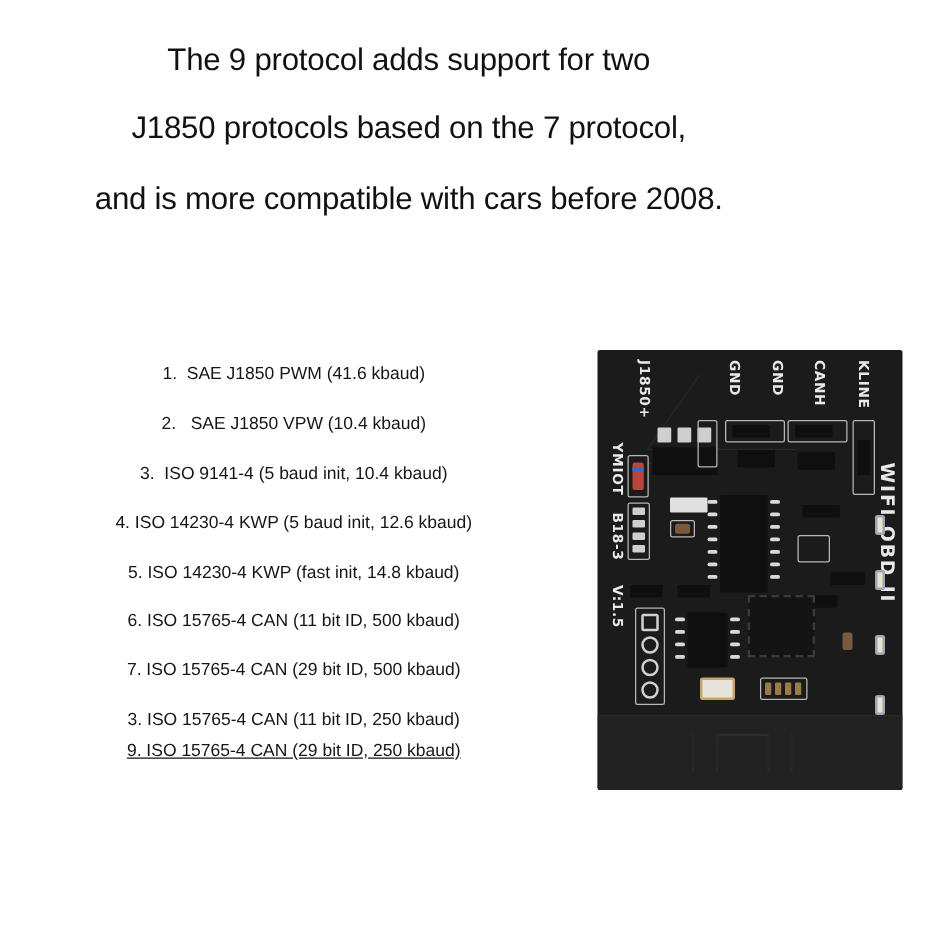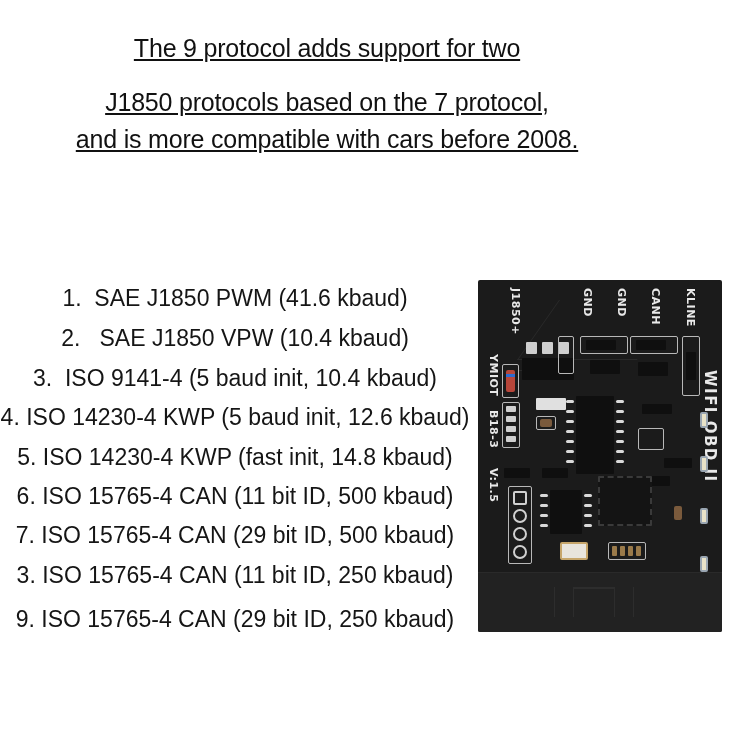--- a/index.html
+++ b/index.html
@@ -1,25 +1,25 @@
 <!DOCTYPE html>
 <html><head>
 <meta charset="utf-8">
 <style>
   * { margin: 0; padding: 0; box-sizing: border-box; }
   html, body { width: 750px; height: 750px; background: #ffffff; overflow: hidden; }
   body { position: relative; font-family: "Liberation Sans", sans-serif; color: #111; }
 
-  .headline { position: absolute; left: 0; width: 654px; text-align: center; font-size: 25px; line-height: 30px; letter-spacing: -0.2px; text-decoration: underline; }
+  .headline { position: absolute; left: 0; width: 654px; text-align: center; font-size: 25px; line-height: 30px; letter-spacing: -0.2px; }
   .hl-1 { top: 33px; }
   .hl-2 { top: 87px; }
-  .hl-3 { top: 124px; text-align: center; }
+  .hl-3 { top: 144px; text-align: center; }
 
   .protocol-list { position: absolute; left: 0; top: 283px; width: 470px; }
-  .protocol-item { position: absolute; width: 470px; text-align: center; font-size: 23px; line-height: 24px; white-space: pre; color: #151515; }
+  .protocol-item { position: absolute; width: 470px; text-align: center; font-size: 14px; line-height: 24px; white-space: pre; color: #151515; }
 
   
   .board { position: absolute; left: 478px; top: 280px; width: 244px; height: 352px; background: #1b1b1b; border-radius: 2px; overflow: hidden; }
   .silk { position: absolute; color: #e9e9e9; font-family: "DejaVu Sans", sans-serif; font-weight: bold; font-size: 11px; letter-spacing: 0.5px; white-space: nowrap; transform-origin: left top; transform: rotate(90deg); }
   .silk-big { font-size: 15px; letter-spacing: 1.5px; }
   .pad { position: absolute; background: #cfcfcf; border-radius: 1px; }
   .outline { position: absolute; border: 1.5px solid #b8b8b8; border-radius: 2px; }
   .chip { position: absolute; background: #0f0f0f; border-radius: 1px; }
   .pin { position: absolute; background: #d9d9d9; width: 8px; height: 3px; border-radius: 2px; }
   .antenna { position: absolute; left: 0; bottom: 0; width: 244px; height: 60px; background: #222222; border-top: 1px solid #2a2a2a; }
@@ -40,21 +40,21 @@
 
 <div class="protocol-list">
   <div class="protocol-item" style="top:3px;">1.  SAE J1850 PWM (41.6 kbaud)</div>
   <div class="protocol-item" style="top:43px;">2.   SAE J1850 VPW (10.4 kbaud)</div>
   <div class="protocol-item" style="top:83px;">3.  ISO 9141-4 (5 baud init, 10.4 kbaud)</div>
   <div class="protocol-item" style="top:122px;">4. ISO 14230-4 KWP (5 baud init, 12.6 kbaud)</div>
   <div class="protocol-item" style="top:162px;">5. ISO 14230-4 KWP (fast init, 14.8 kbaud)</div>
   <div class="protocol-item" style="top:201px;">6. ISO 15765-4 CAN (11 bit ID, 500 kbaud)</div>
   <div class="protocol-item" style="top:240px;">7. ISO 15765-4 CAN (29 bit ID, 500 kbaud)</div>
   <div class="protocol-item" style="top:280px;">3. ISO 15765-4 CAN (11 bit ID, 250 kbaud)</div>
-  <div class="protocol-item" style="top:324px;">9. ISO 15765-4 CAN (29 bit ID, 250 kbaud)</div>
+  <div class="protocol-item" style="top:305px;text-decoration:underline;">9. ISO 15765-4 CAN (29 bit ID, 250 kbaud)</div>
 </div>
 
 <div class="board">
 
   <div class="trace" style="left:60px;top:20px;width:120px;height:60px;border-width:0 0 1px 1px;transform:skewX(-35deg);"></div>
   <div class="trace" style="left:40px;top:90px;width:40px;height:40px;border-width:1px 0 0 0;"></div>
 
   <div class="silk" style="left:44px;top:8px;">J1850+</div>
   <div class="silk" style="left:116px;top:8px;">GND</div>
   <div class="silk" style="left:150px;top:8px;">GND</div>

